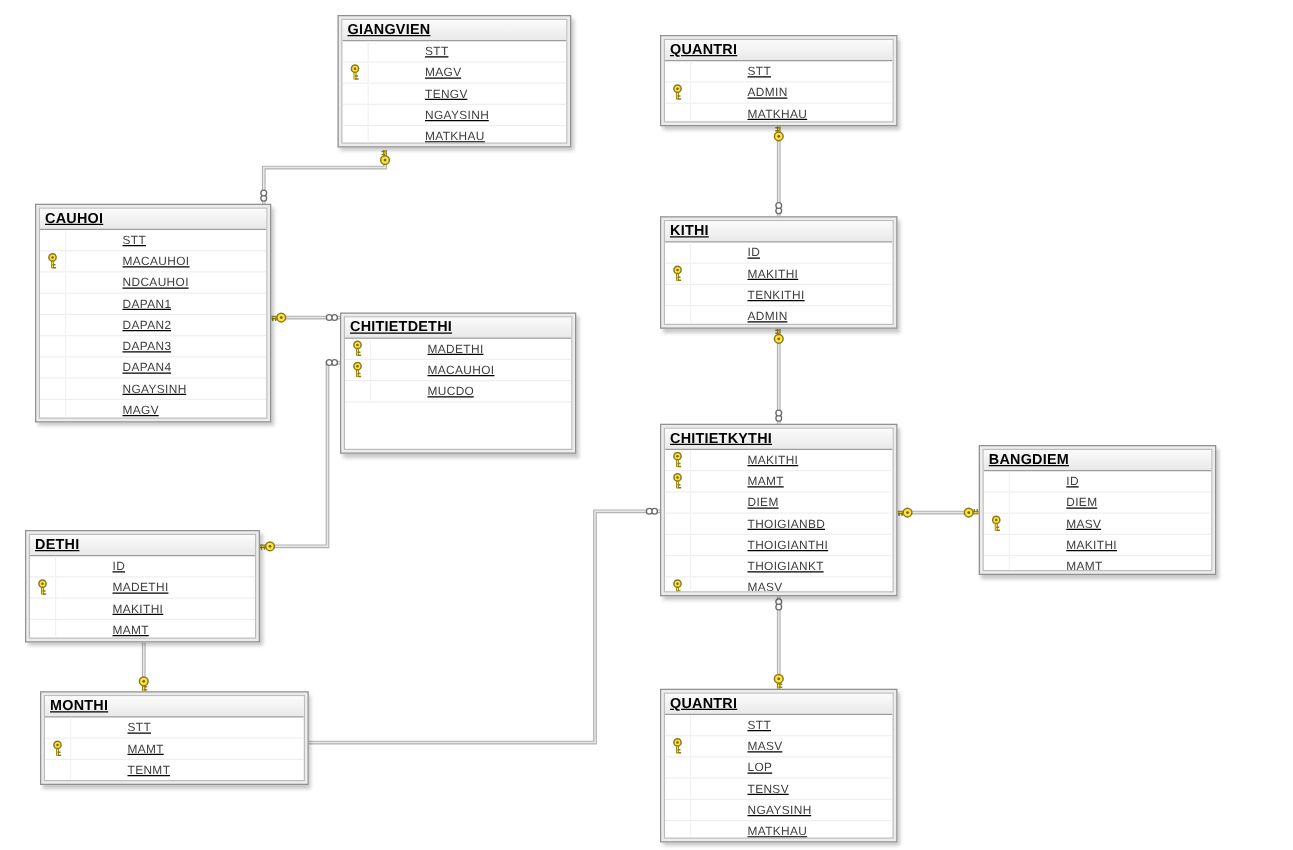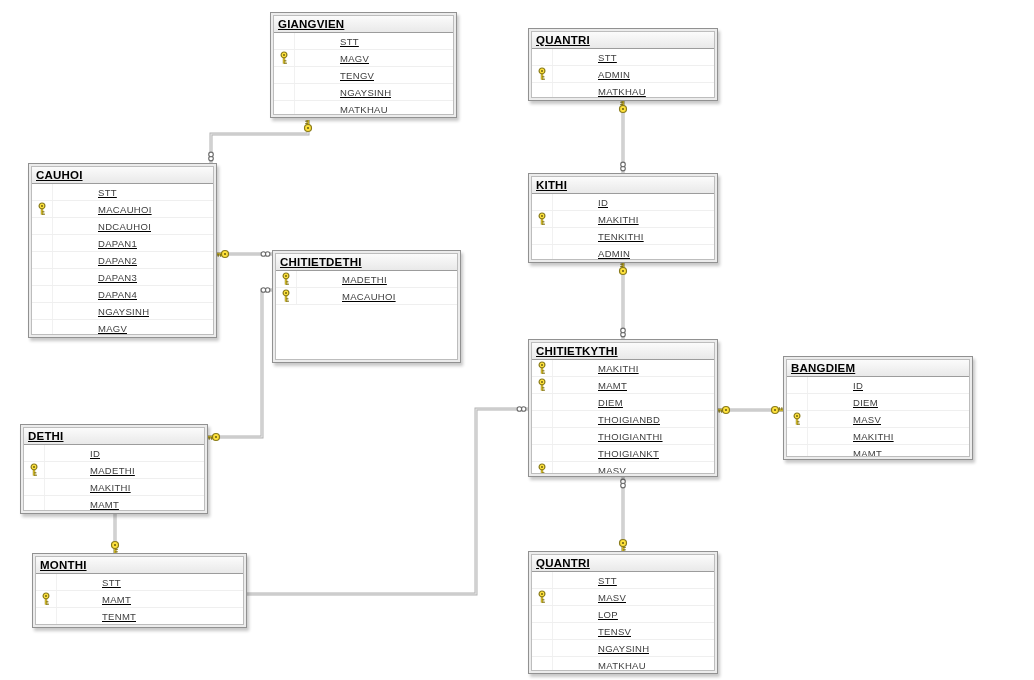--- a/index.html
+++ b/index.html
@@ -364,20 +364,24 @@
                 <line x1="5" y1="6.5" x2="5" y2="12.6" stroke="#8a7b1a" stroke-width="2.4"></line>
                 <line x1="5" y1="6.5" x2="5" y2="12.6" stroke="#ffe23c" stroke-width="1.1"></line>
                 <line x1="5" y1="9.8" x2="7.4" y2="9.8" stroke="#8a7b1a" stroke-width="1.2"></line>
                 <line x1="5" y1="12.2" x2="7.9" y2="12.2" stroke="#8a7b1a" stroke-width="1.2"></line>
                 <circle cx="5" cy="3.9" r="2.9" fill="#ffe23c" stroke="#8a7b1a" stroke-width="1.2"></circle>
                 <circle cx="5" cy="3.9" r="1" fill="#6e6214"></circle>
               </svg>
             </span>
     <span class="cell-name">MACAUHOI</span>
   </div>
+          <div class="row">
+    <span class="cell-icon"></span>
+    <span class="cell-name">MUCDO</span>
+  </div>
         </div>
     </div>
   </div>
     <div class="tbl" style="left: 528px; top: 339px; width: 190px; height: 138px;">
     <div class="tbl-in">
       <div class="tbl-hdr">CHITIETKYTHI</div>
       <div class="tbl-rows">
           <div class="row">
     <span class="cell-icon">
               <svg width="10" height="14" viewBox="0 0 10 14">

